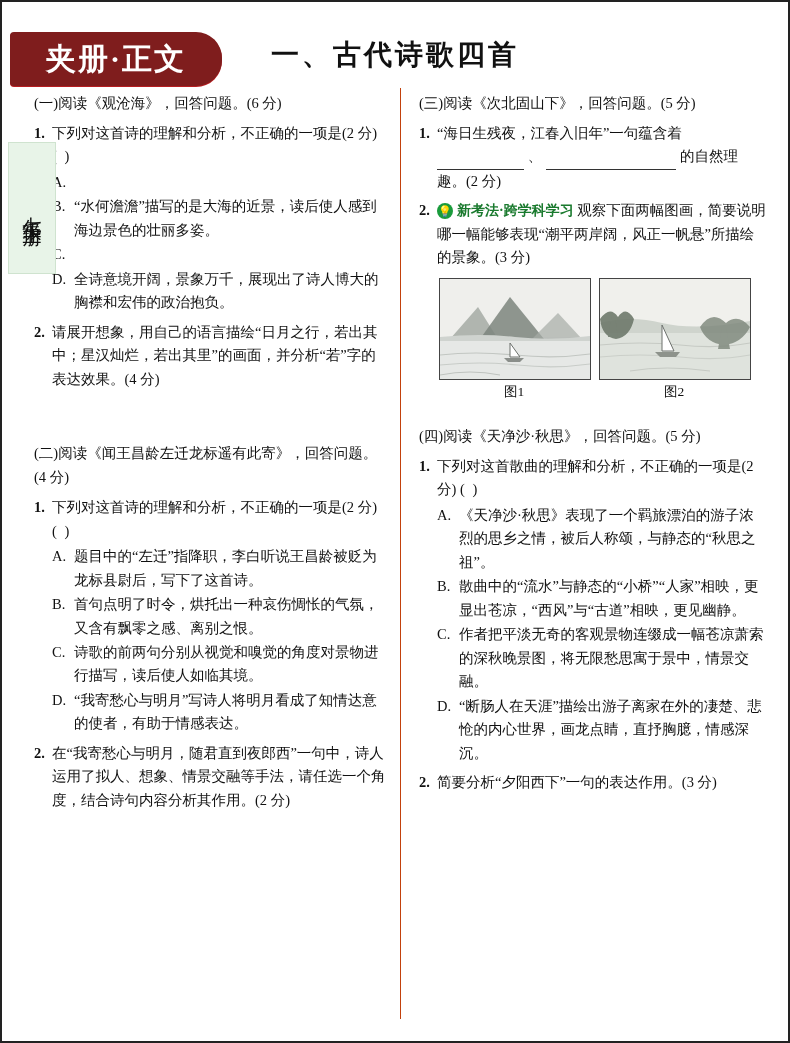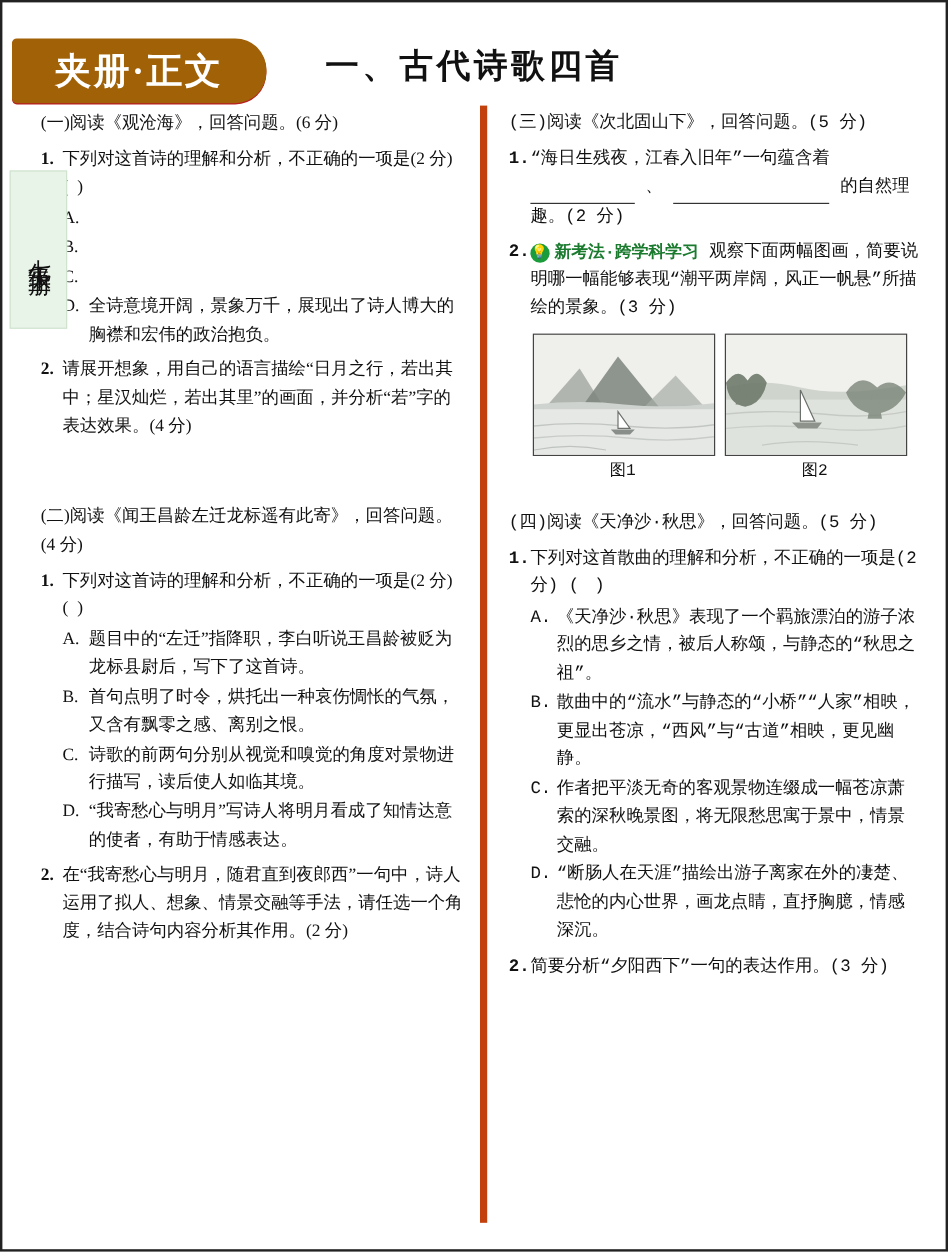--- a/index.html
+++ b/index.html
@@ -13,21 +13,21 @@
   }
   .page{
     position:absolute;inset:0;
     border:2px solid #222;
     box-sizing:border-box;
   }
   
   .ribbon{
     position:absolute;left:8px;top:30px;
     width:212px;height:54px;
-    background:#a16207;
+    background:#7f1d1d;
     border-radius:4px 26px 26px 4px;
     display:flex;align-items:center;justify-content:center;
     color:#fff;font-size:30px;font-weight:bold;
     letter-spacing:2px;
     box-shadow:0 1px 0 #b81d20;
     z-index:5;
   }
   
   .grade-box{
     position:absolute;left:6px;top:140px;
@@ -50,22 +50,22 @@
   .columns{
     position:absolute;left:28px;right:18px;top:86px;bottom:22px;
     display:flex;
   }
   .col{
     width:50%;
     box-sizing:border-box;
     padding:0 14px 0 4px;
   }
   .col.right{
-    border-left:6px solid #c2410c;
-    padding-left:18px;padding-right:4px;font-family:Liberation Mono, monospace;
+    border-left:1px solid #c2410c;
+    padding-left:18px;padding-right:4px;
   }
   .sec-head{
     font-size:14.5px;line-height:1.65;margin:4px 0 6px 0;
   }
   .q{
     display:flex;margin:6px 0 2px 0;font-size:14.5px;line-height:1.62;
   }
   .q .num{
     width:18px;flex:0 0 18px;font-weight:bold;text-align:left;
   }
@@ -135,20 +135,21 @@
           <span>下列对这首诗的理解和分析，不正确的一项是(2 分)</span>
           <span class="brackets">(        )</span>
         </span>
       </div>
       <div class="opts">
         <div class="opt">
           <span class="lbl">A.</span>
         </div>
         <div class="opt">
           <span class="lbl">B.</span>
+          <span class="txt">“水何澹澹”描写的是大海的近景，读后使人感到海边景色的壮丽多姿。</span>
         </div>
         <div class="opt">
           <span class="lbl">C.</span>
         </div>
         <div class="opt">
           <span class="lbl">D.</span>
           <span class="txt">全诗意境开阔，景象万千，展现出了诗人博大的胸襟和宏伟的政治抱负。</span>
         </div>
       </div>
 

